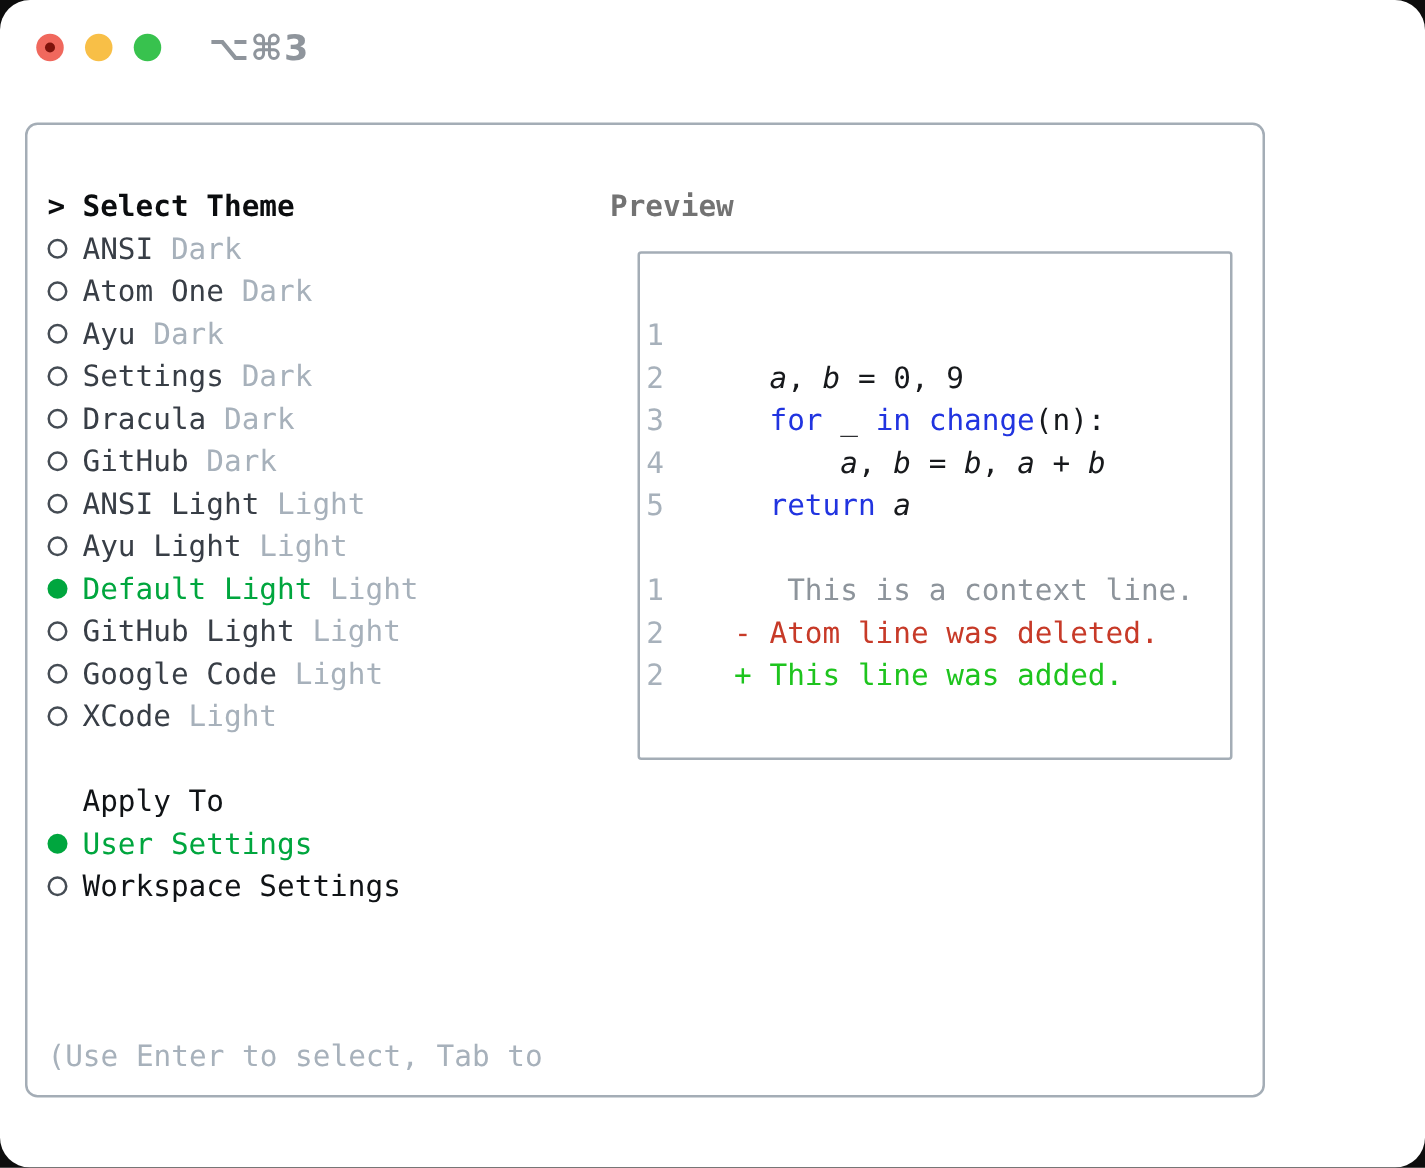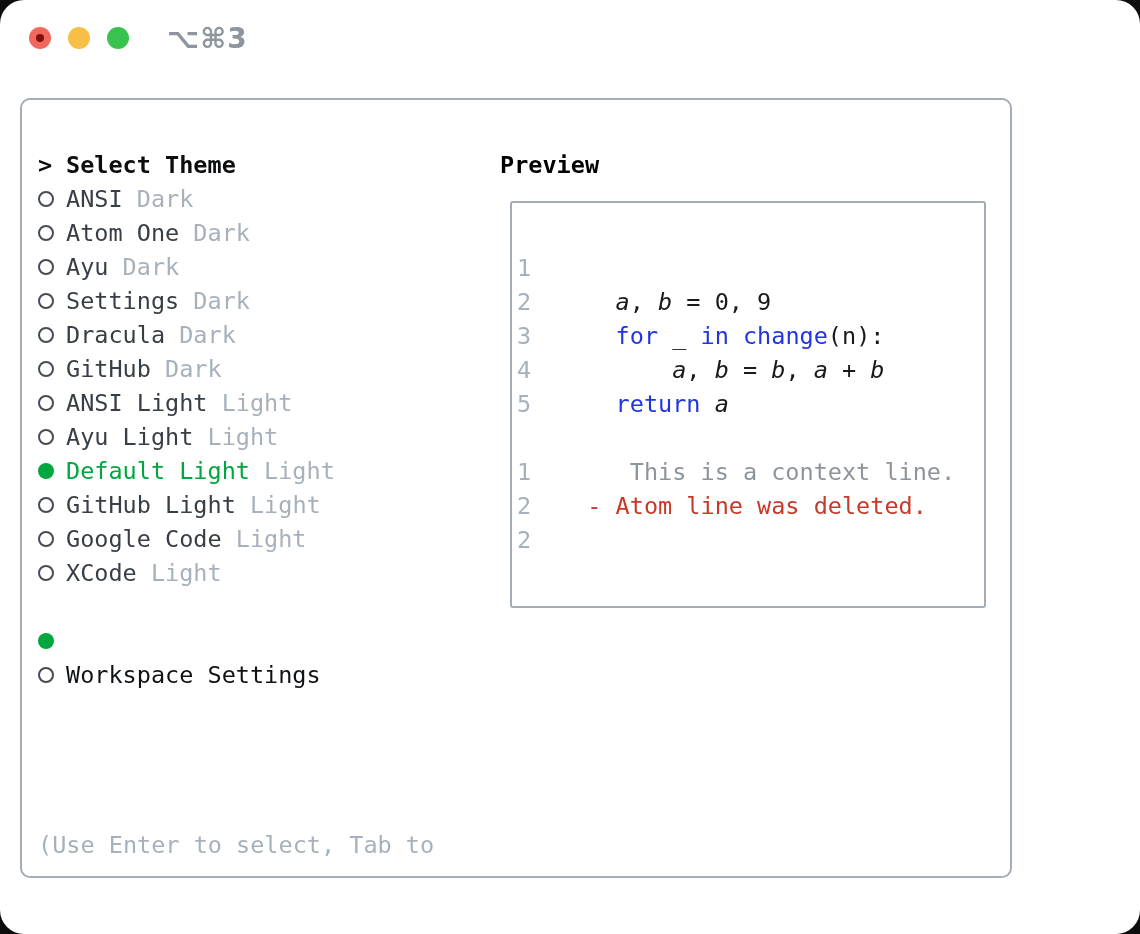--- a/index.html
+++ b/index.html
@@ -33,21 +33,21 @@
   .ring{width:12px;height:12px;border:2px solid #454c54;border-radius:50%;box-sizing:content-box;}
   .dot{width:16px;height:16px;border-radius:50%;background:#00a63e;}
   .arrow{font-weight:bold;color:#0b0d0f;}
   .hdr{font-weight:bold;color:#0b0d0f;}
   .subhdr{color:#101316;}
   .tname{color:#383e46;}
   .muted{color:#a7b1bb;}
   .sel-green{color:#00a63e;text-align:center;}
   .helper{position:absolute;left:16px;top:660px;color:#a7b1bb;line-height:34px;white-space:pre;}
   
-  .pv-title{position:absolute;left:478px;top:48px;height:34px;line-height:34px;font-weight:bold;color:#000000;}
+  .pv-title{position:absolute;left:466px;top:48px;height:34px;line-height:34px;font-weight:bold;color:#737373;}
   .pv-box{
     position:absolute;left:488px;top:101px;width:476px;height:407px;
     border:2px solid #a4adb6;border-radius:3px;box-sizing:border-box;
     padding-top:14px;overflow:hidden;background:#fff;
   }
   .pv-row{display:flex;height:34px;line-height:34px;white-space:pre;}
   .ln{width:30px;padding-left:5px;flex:none;color:#a7b1bb;}
   .ct{padding-left:12px;color:#17191c;}
   .k{color:#2134e0;}
   .f{color:#a42318;}
@@ -84,22 +84,25 @@
           <div class="row"><span class="mark"><span class="ring"></span></span><span class="tname">ANSI Light </span><span class="muted">Light</span></div>
           <div class="row"><span class="mark"><span class="ring"></span></span><span class="tname">Ayu Light </span><span class="muted">Light</span></div>
           <div class="row"><span class="mark"><span class="dot"></span></span><span class="sel-green">Default Light </span><span class="muted">Light</span></div>
           <div class="row"><span class="mark"><span class="ring"></span></span><span class="tname">GitHub Light </span><span class="muted">Light</span></div>
           <div class="row"><span class="mark"><span class="ring"></span></span><span class="tname">Google Code </span><span class="muted">Light</span></div>
           <div class="row"><span class="mark"><span class="ring"></span></span><span class="tname">XCode </span><span class="muted">Light</span></div>
         </div>
 
       <div class="row" style="height:34px"></div>
 
+      <div class="row">
+        <span class="mark"></span><span class="subhdr">Apply To</span>
+      </div>
       <div id="apply-rows">
-          <div class="row"><span class="mark"><span class="dot"></span></span></div>
+          <div class="row"><span class="mark"><span class="dot"></span></span><span class="sel-green">User Settings</span></div>
           <div class="row"><span class="mark"><span class="ring"></span></span><span class="subhdr">Workspace Settings</span></div>
         </div>
     </div>
 
     <div class="helper">
       <div>(Use Enter to select, Tab to</div>
       <div>change focus)</div>
     </div>
 
     <div class="pv-title">Preview</div>
@@ -109,18 +112,18 @@
           <div class="pv-row"><span class="ln">1</span></div>
           <div class="pv-row"><span class="ln">2</span><span class="ct"><span>    </span><span class="v">a</span><span>, </span><span class="v">b</span><span> = 0, 9</span></span></div>
           <div class="pv-row"><span class="ln">3</span><span class="ct"><span>    </span><span class="k">for</span><span> _ </span><span class="k">in</span><span> </span><span class="k">change</span><span>(n):</span></span></div>
           <div class="pv-row"><span class="ln">4</span><span class="ct"><span>        </span><span class="v">a</span><span>, </span><span class="v">b</span><span> = </span><span class="v">b</span><span>, </span><span class="v">a</span><span> + </span><span class="v">b</span></span></div>
           <div class="pv-row"><span class="ln">5</span><span class="ct"><span>    </span><span class="k">return</span><span> </span><span class="v">a</span></span></div>
         </div>
       <div class="pv-row"></div>
       <div id="diff-rows">
           <div class="pv-row"><span class="ln">1</span><span class="ct diff-context">     This is a context line.</span></div>
           <div class="pv-row"><span class="ln">2</span><span class="ct diff-deleted">  - Atom line was deleted.</span></div>
-          <div class="pv-row"><span class="ln">2</span></div>
+          <div class="pv-row"><span class="ln">2</span><span class="ct diff-added">  + This line was added.</span></div>
         </div>
     </div>
 
   </div>
 </div>
 
 </body></html>

